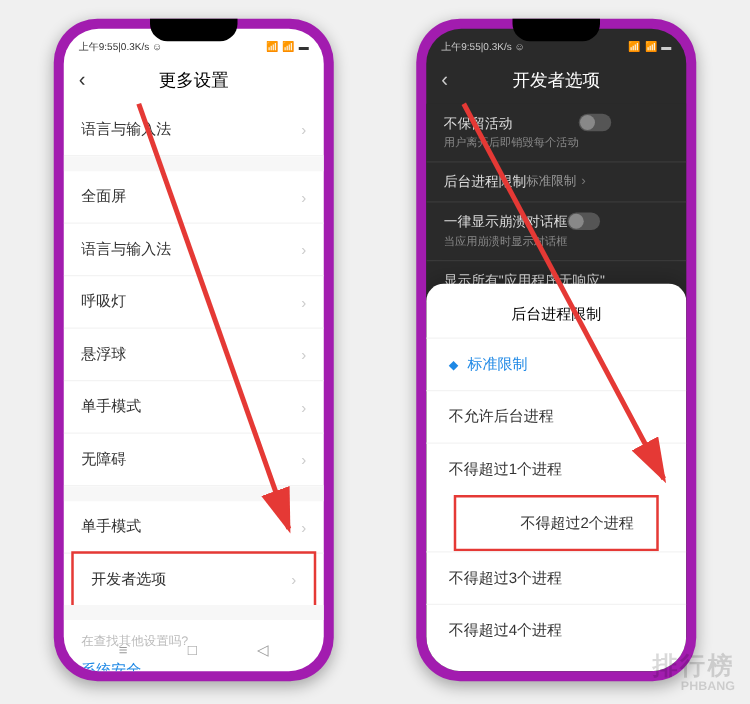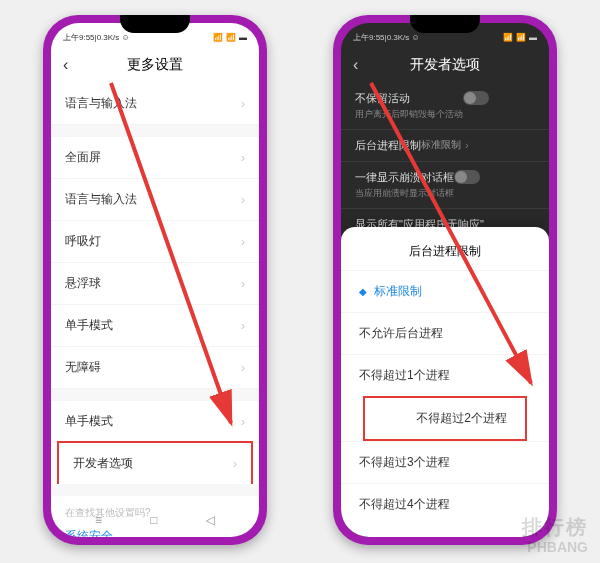--- a/index.html
+++ b/index.html
@@ -179,21 +179,21 @@
       z-index: 20;
     }
     .watermark {
       position: absolute;
       bottom: 8px;
       right: 12px;
       text-align: right;
       color: rgba(0,0,0,0.15);
     }
     .watermark .cn { font-size: 20px; font-weight: bold; letter-spacing: 2px;}
-    .watermark .en { font-size: 14px; font-weight: bold; margin-top: -2px;}
+    .watermark .en { font-size: 10px; font-weight: bold; margin-top: -2px;}
   </style>
 </head>
 <body>
 
 <div class="phone">
   <div class="notch"></div>
   <div class="screen">
     <div class="status-bar">
       <span><span>上午9:55</span>|<span>0.3K/s</span> ☺</span>
       <div class="status-icons">

